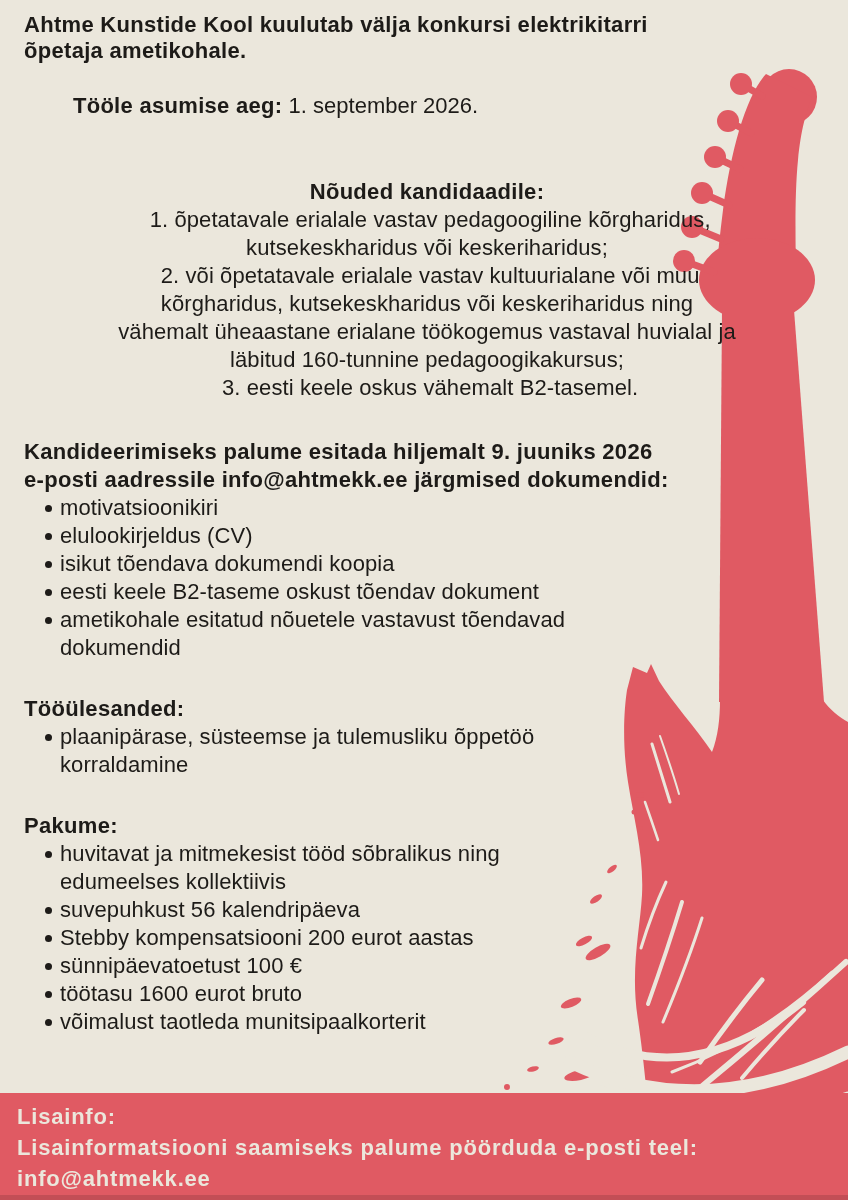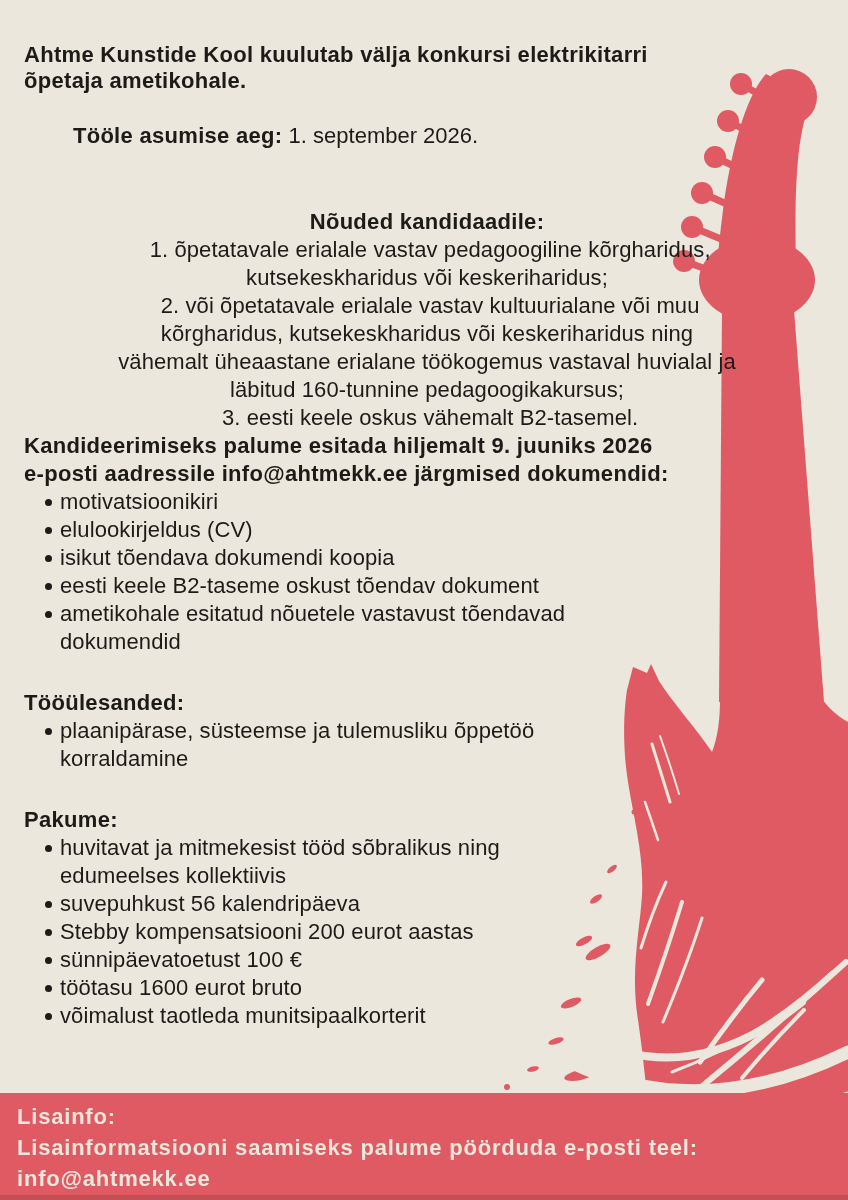--- a/index.html
+++ b/index.html
@@ -21,32 +21,32 @@
   .guitar-art{
     position:absolute;top:0;left:0;z-index:0;
   }
   .gfill{fill:var(--accent);}
   .gline{stroke:var(--accent);fill:none;stroke-linecap:round;}
   .bline{stroke:var(--bg);fill:none;stroke-linecap:round;}
   .content{
     position:absolute;left:24px;top:0;width:806px;z-index:1;
   }
   .pre{white-space:pre-wrap;}
-  .intro{padding-top:42px;}
+  .intro{padding-top:12px;}
   .title{
     font-size:22px;font-weight:bold;line-height:26px;letter-spacing:.3px;
   }
   .start-line{font-size:22px;line-height:27px;margin-top:1px;}
   .start-line .lbl{font-weight:bold;letter-spacing:.3px;}
   .section-heading{
     font-size:22px;font-weight:bold;line-height:28px;letter-spacing:.3px;
   }
   .req{margin-top:32px;text-align:center;}
   .body-text{font-size:22px;line-height:28px;letter-spacing:.1px;}
-  .app{}
+  .app{margin-top:36px;}
   ul.flyer-list{list-style:none;font-size:22px;line-height:28px;letter-spacing:.1px;}
   ul.flyer-list li{
     position:relative;padding-left:36px;white-space:pre-wrap;
   }
   ul.flyer-list li::before{
     content:"";position:absolute;left:21px;top:11px;
     width:7px;height:7px;border-radius:50%;background:var(--ink);
   }
   .duties{margin-top:33px;}
   .offer{margin-top:33px;}

